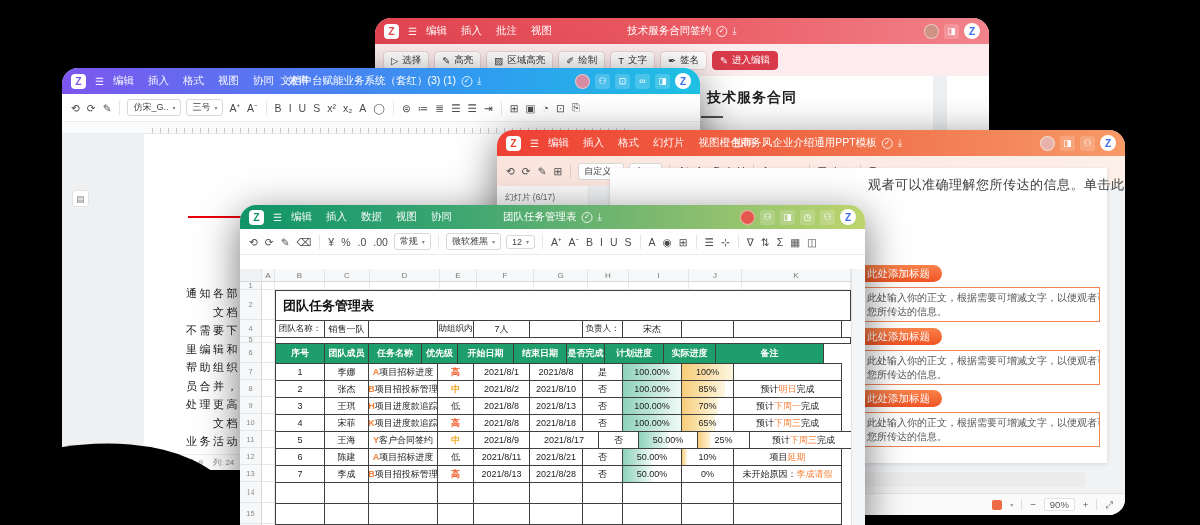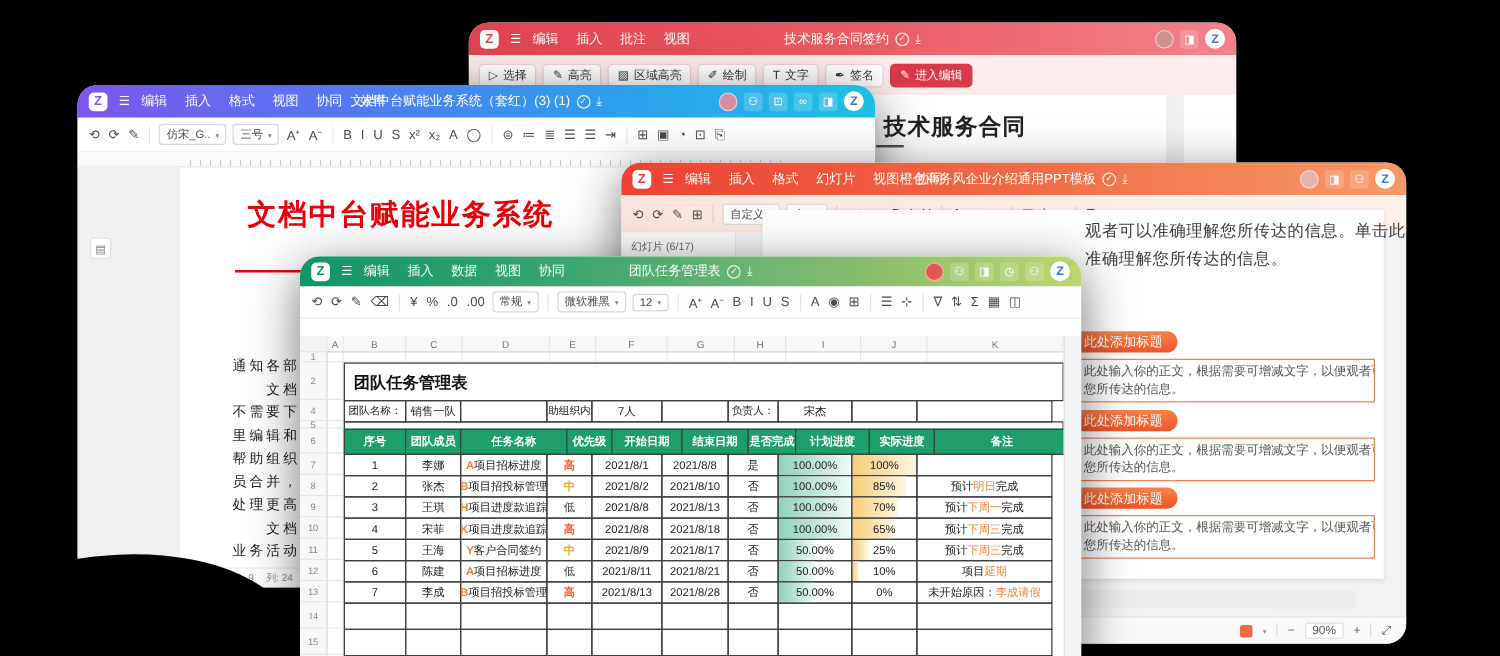--- a/index.html
+++ b/index.html
@@ -36,21 +36,21 @@
   .tsep{width:1px;height:14px;background:rgba(0,0,0,.10);margin:0 2px;flex:none;}
   .tbtn{border:1px solid #f0d3d6;background:#fff;border-radius:4px;padding:2px 7px;font-size:9.5px;
         color:#333;display:flex;gap:4px;align-items:center;}
   .tbtn-primary{background:#d93a4a;border:1px solid #d93a4a;color:#fff;}
 
   
   #pdf-win{left:375px;top:18px;width:614px;height:390px;z-index:1;background:#edeff1;}
   #pdf-win .titlebar{background:linear-gradient(90deg,#e04350,#ea5a62,#f2838b);}
   #pdf-win .toolbar{height:32px;background:#fcecee;}
   #pdf-page{position:absolute;left:30px;top:58px;width:528px;height:320px;background:#fff;}
-  #pdf-doc-title{position:absolute;left:302px;top:13px;font-size:18px;font-weight:700;color:#222;
+  #pdf-doc-title{position:absolute;left:302px;top:13px;font-size:14px;font-weight:700;color:#222;
                  font-family:"Liberation Serif",serif;letter-spacing:1px;}
   #pdf-underline{position:absolute;left:296px;top:40px;width:22px;height:2px;background:#555;}
   #pdf-scroll{position:absolute;left:572px;top:58px;width:42px;bottom:0;background:#fff;}
 
   
   #writer-win{left:62px;top:68px;width:638px;height:402px;z-index:2;}
   #writer-win .titlebar{background:linear-gradient(90deg,#7d55ee 0%,#4f7df2 38%,#2f9cf0 65%,#1ec0e2 100%);}
   #writer-win .toolbar{height:28px;background:#fff;border-bottom:1px solid #ececec;}
   #writer-ruler{height:12px;background:#fafbfc;border-bottom:1px solid #e8e8e8;
     background-image:repeating-linear-gradient(90deg,#c7c9cc 0 1px,transparent 1px 8px);
@@ -253,21 +253,20 @@
         <span class="ti">▣</span>
         <span class="ti">◔</span>
         <span class="ti">⊡</span>
         <span class="ti">⎘</span>
       </div>
     <div id="writer-ruler"></div>
     <div id="writer-content">
       <div id="writer-outline-btn">▤</div>
       <div id="writer-float"></div>
       <div id="writer-page">
-        <div id="writer-heading">文档中台赋能业务系统</div>
         <div id="writer-line"></div>
         <div id="writer-body"><div>通知各部门</div><div>　　文档中</div><div>不需要下载</div><div>里编辑和预</div><div>帮助组织内</div><div>员合并，版</div><div>处理更高价</div><div>　　文档中</div><div>业务活动的</div><div>输</div></div>
       </div>
     </div>
     <div id="writer-status">
         <span>页码: 1</span>
         <span>页面: 1/6</span>
         <span>节: 1/3</span>
         <span>行: 9</span>
         <span>列: 24</span>
@@ -326,21 +325,20 @@
         <span class="ti">▣</span>
         <span class="ti">◔</span>
         <span class="ti">▦</span>
       </div>
     <div id="ppt-panel">
       <div id="ppt-panel-label">幻灯片 (6/17)</div>
       <div id="ppt-thumb"></div>
     </div>
     <div id="ppt-slide">
       <div class="ppt-intro" style="top:8px;">观者可以准确理解您所传达的信息。单击此处</div>
-      <div class="ppt-intro" style="top:30px;">准确理解您所传达的信息。</div>
       <div>
           <div class="ppt-pill" style="top: 97px;">此处添加标题</div>
           <div class="ppt-box" style="top: 119px;">
             <div>此处输入你的正文，根据需要可增减文字，以便观者可以准确</div>
             <div>您所传达的信息。</div>
           </div>
           <div class="ppt-pill" style="top: 160px;">此处添加标题</div>
           <div class="ppt-box" style="top: 182px;">
             <div>此处输入你的正文，根据需要可增减文字，以便观者可以准确</div>
             <div>您所传达的信息。</div>
@@ -476,21 +474,21 @@
         <div class="srow" style="height: 6px;">
           <div class="rnum">5</div>
           <div class="cell" style="width: 13px;"></div>
           <div class="cell dark" style="width: 576px;"></div>
         </div>
         <div class="srow" style="height: 20px;">
           <div class="rnum">6</div>
           <div class="cell" style="width: 13px;"></div>
           <div class="cell dark hdr" style="width: 50px;">序号</div>
           <div class="cell dark hdr" style="width: 45px;">团队成员</div>
-          <div class="cell dark hdr" style="width: 86px;">任务名称</div>
+          <div class="cell dark hdr" style="width: 54px;">任务名称</div>
           <div class="cell dark hdr" style="width: 37px;">优先级</div>
           <div class="cell dark hdr" style="width: 57px;">开始日期</div>
           <div class="cell dark hdr" style="width: 54px;">结束日期</div>
           <div class="cell dark hdr" style="width: 39px;">是否完成</div>
           <div class="cell dark hdr" style="width: 60px;">计划进度</div>
           <div class="cell dark hdr" style="width: 53px;">实际进度</div>
           <div class="cell dark hdr" style="width: 109px;">备注</div>
         </div>
         <div class="srow" style="height: 17px;">
           <div class="rnum">7</div>
@@ -600,21 +598,21 @@
           <div class="rnum">11</div>
           <div class="cell" style="width: 13px;"></div>
           <div class="cell dark" style="width: 50px;">5</div>
           <div class="cell dark" style="width: 45px;">王海</div>
           <div class="cell dark" style="width: 70px;">
             <span class="hl" style="font-weight: 700;">Y</span>
             <span>客户合同签约</span>
           </div>
           <div class="cell dark pri-mid" style="width: 37px;">中</div>
           <div class="cell dark" style="width: 57px;">2021/8/9</div>
-          <div class="cell dark" style="width: 54px;">2021/8/17</div>
+          <div class="cell dark" style="width: 70px;">2021/8/17</div>
           <div class="cell dark" style="width: 41px;">否</div>
           <div class="cell dark" style="width: 60px;">
             <div class="bar plan" style="width: 50%;"></div>
             <span class="cval">50.00%</span>
           </div>
           <div class="cell dark" style="width: 53px;">
             <div class="bar act" style="width: 25%;"></div>
             <span class="cval">25%</span>
           </div>
           <div class="cell dark" style="width: 109px;">

